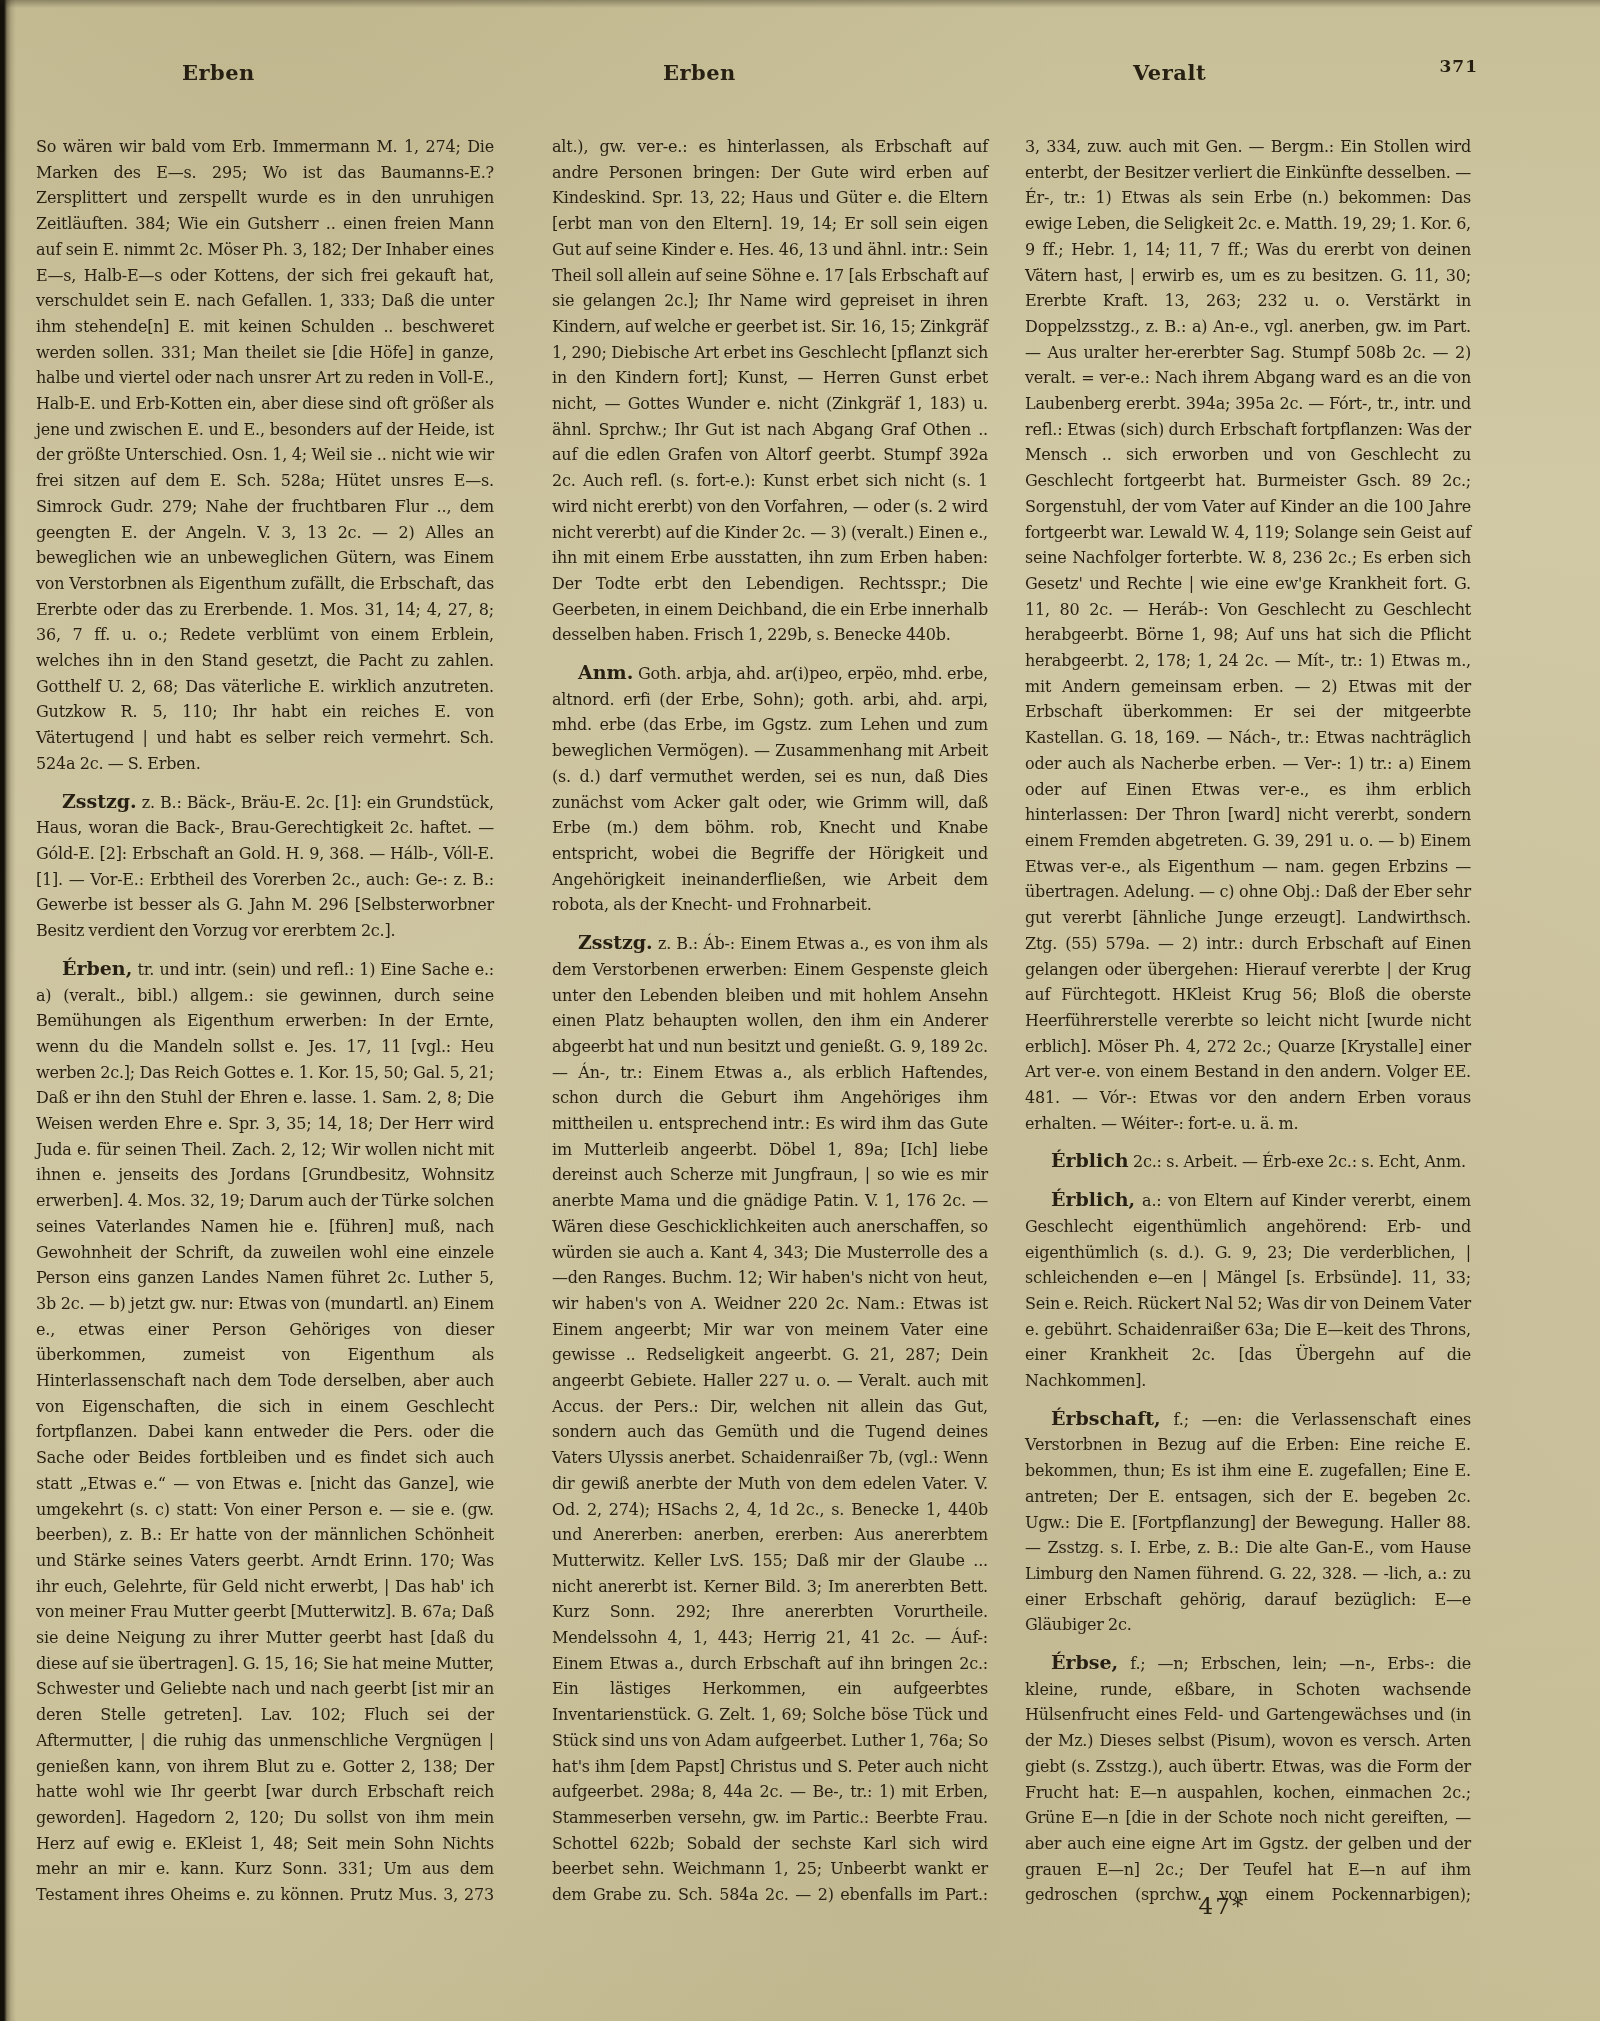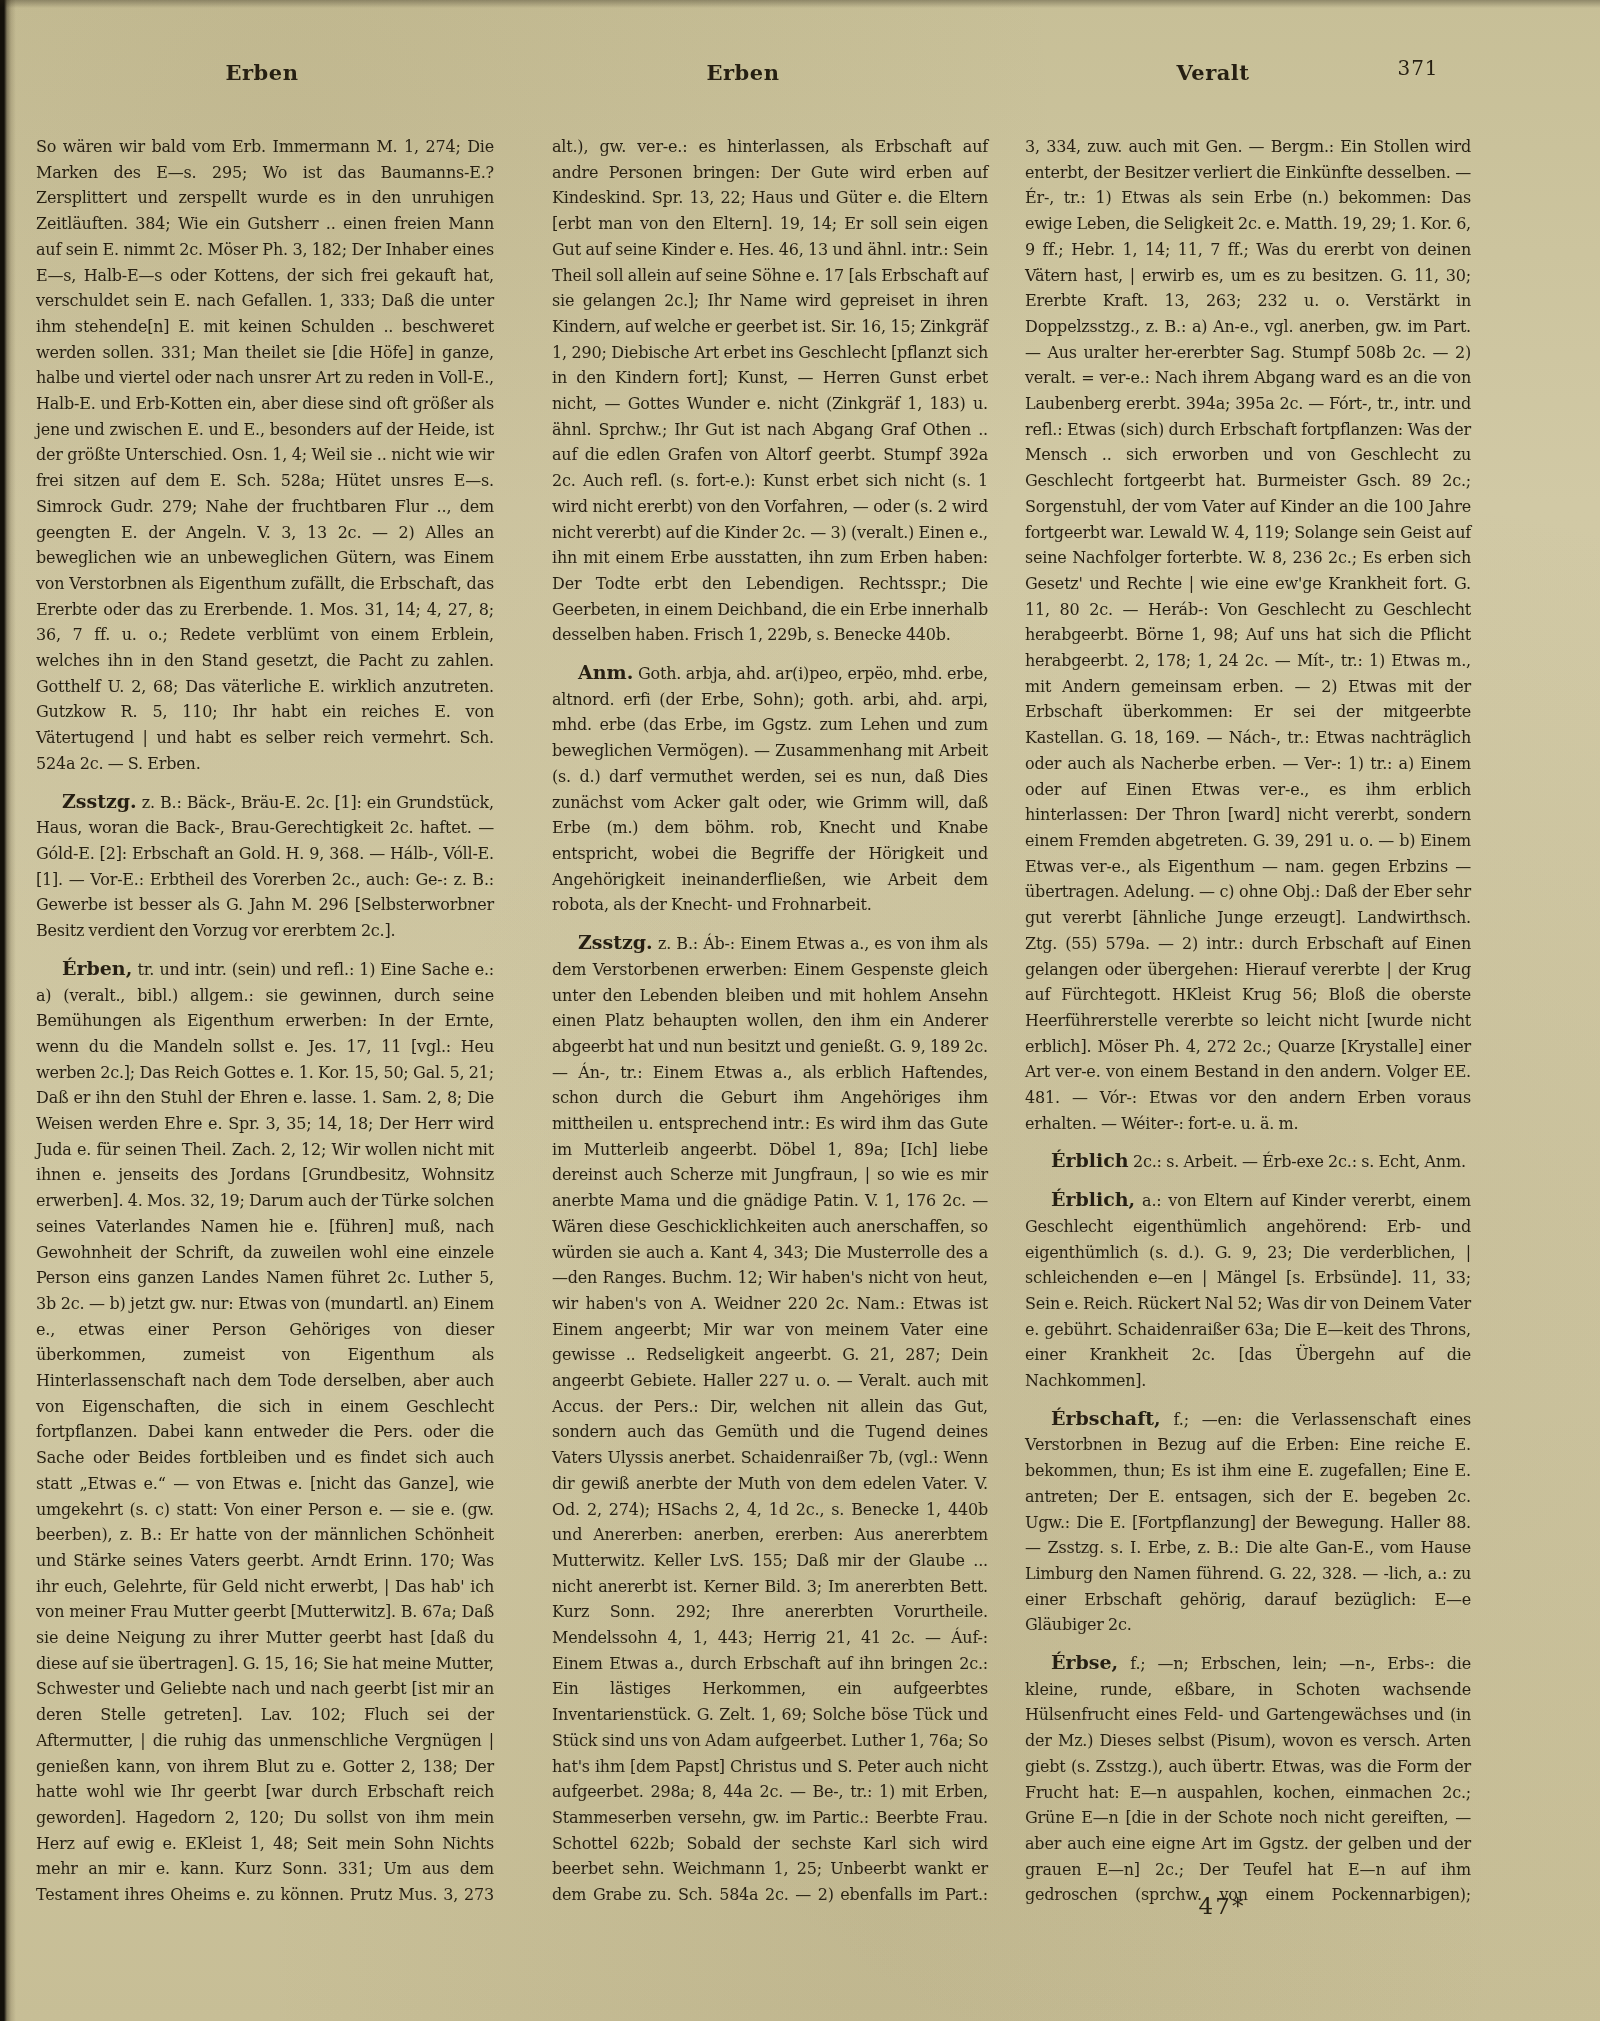--- a/index.html
+++ b/index.html
@@ -17,28 +17,28 @@
   .edge-left{
     position:absolute;left:0;top:0;width:16px;height:100%;
     background:linear-gradient(90deg,#13100a 0,#13100a 4px,rgba(50,42,26,.45) 7px,rgba(80,70,45,.18) 11px,transparent 16px);
   }
   .edge-top{
     position:absolute;left:0;top:0;width:100%;height:8px;
     background:linear-gradient(180deg,rgba(40,34,20,.35),transparent);
   }
   .running-head{
     position:absolute;top:60px;font-size:21px;font-weight:bold;
-    letter-spacing:.5px;text-align:center;width:160px;
+    letter-spacing:.5px;text-align:left;width:160px;
   }
   .rh-left{left:182px;}
   .rh-center{left:663px;}
   .rh-right{left:1133px;}
   .pagenum{
-    position:absolute;top:56px;left:1358px;width:120px;text-align:center;
-    font-size:20px;font-weight:normal;letter-spacing:1px;
+    position:absolute;top:56px;left:1358px;width:120px;text-align:right;
+    font-size:17px;font-weight:bold;letter-spacing:1px;
   }
   .col{
     position:absolute;top:122px;height:1790px;overflow:hidden;
     font-size:16px;line-height:25.7px;text-align:justify;
     letter-spacing:-0.2px;word-spacing:-0.5px;
   }
   .col-1{left:24px;width:482px;}
   .col-2{left:540px;width:460px;}
   .col-3{left:1013px;width:470px;}
   .para{margin:12px;}

